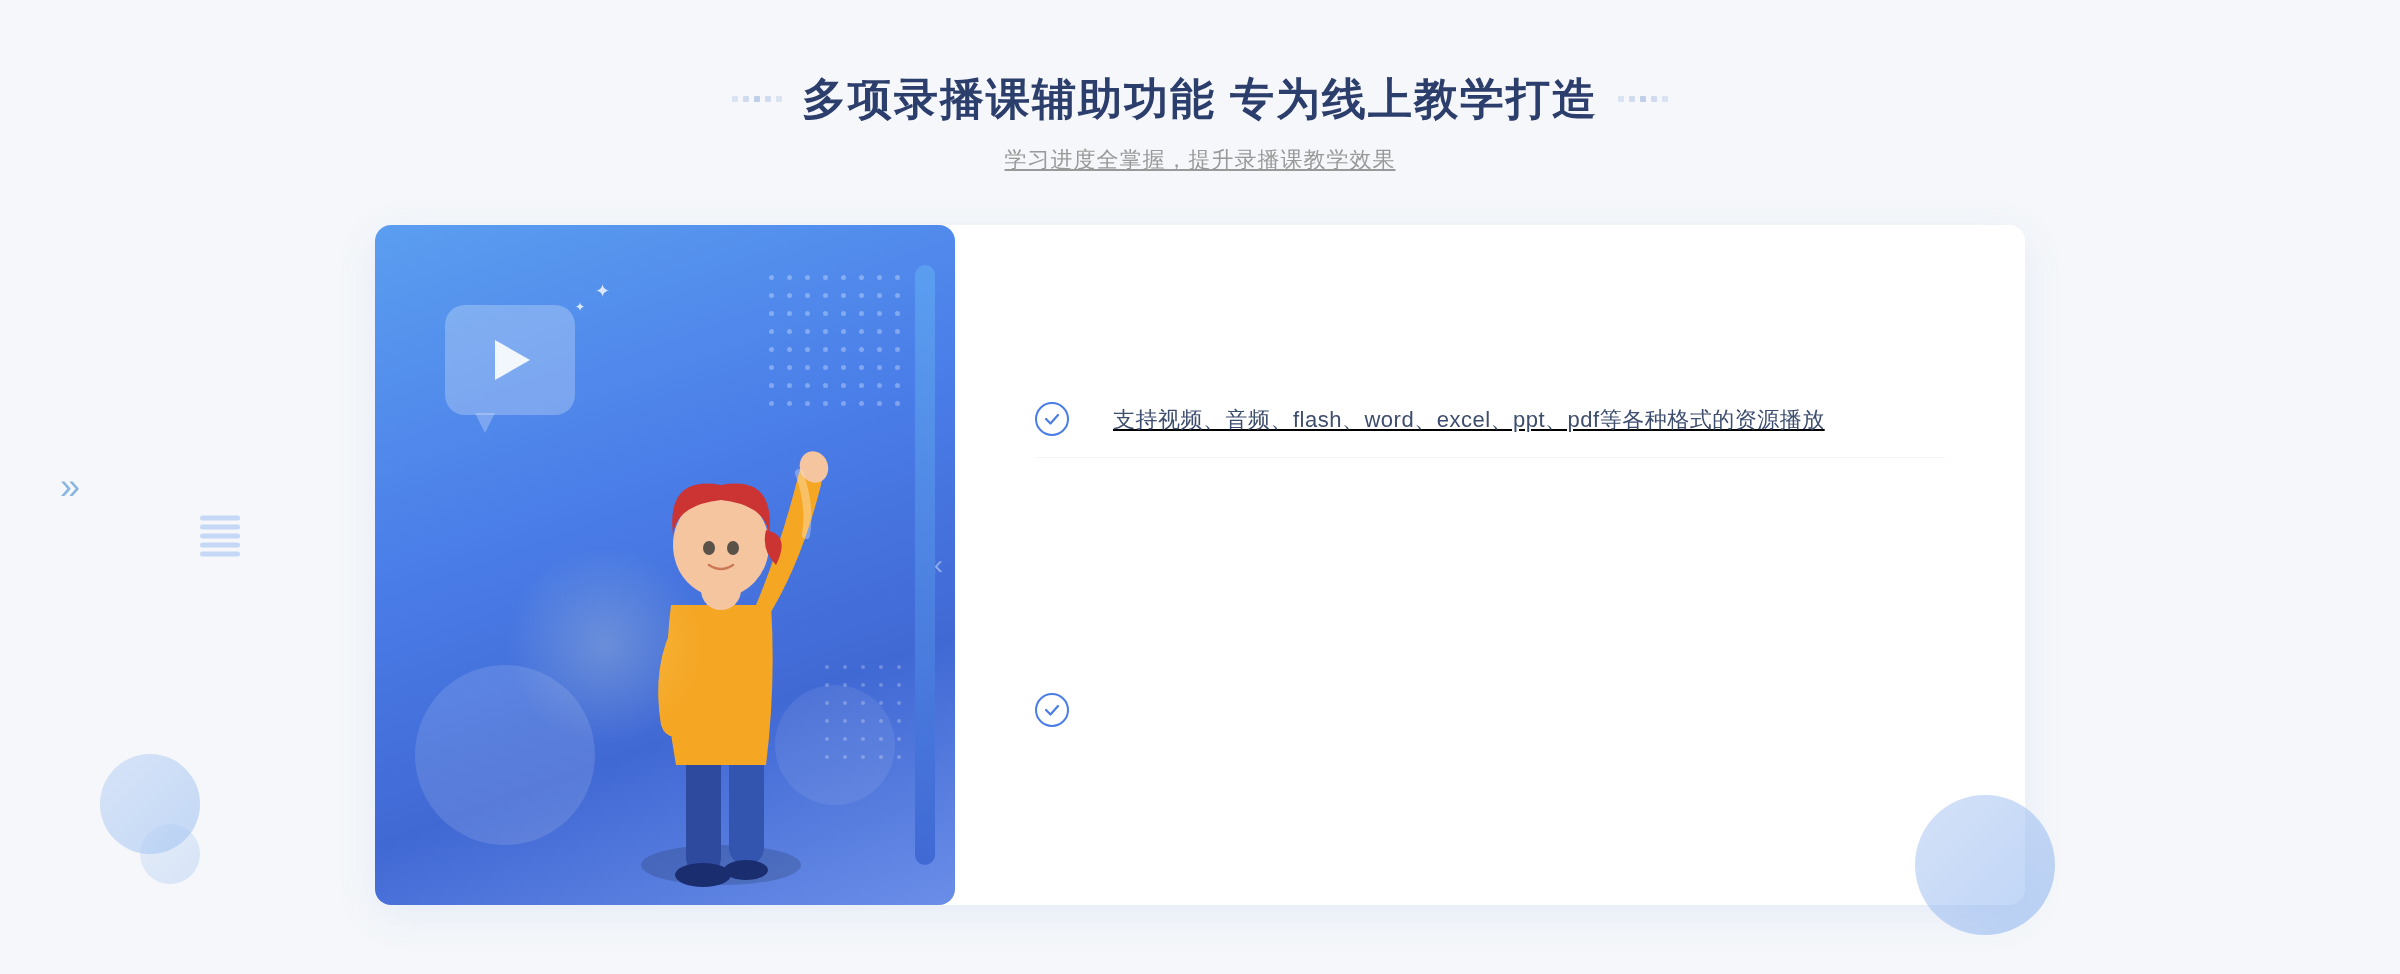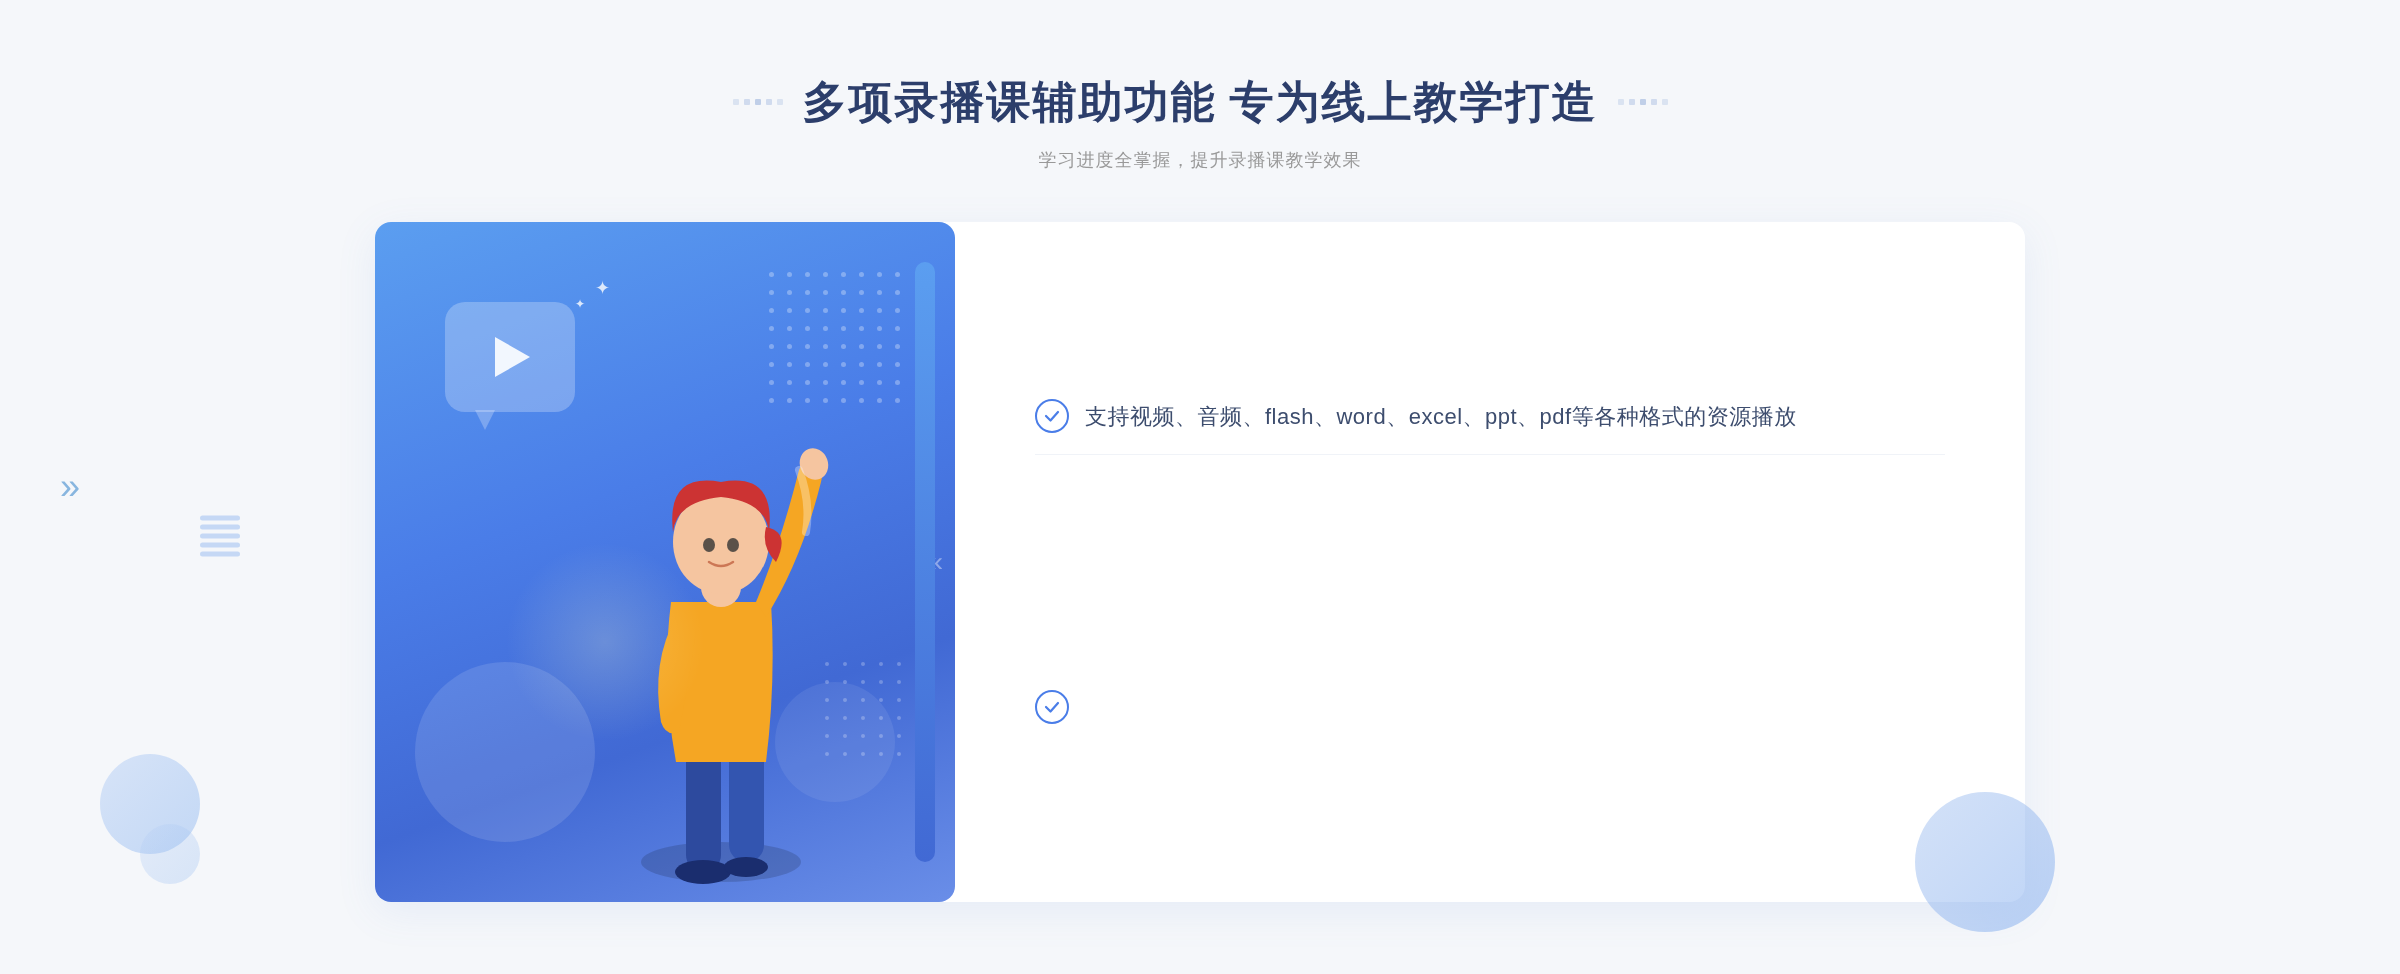--- a/index.html
+++ b/index.html
@@ -76,28 +76,28 @@
     .title-decoration span:nth-child(2) { opacity: 0.7; }
     .title-decoration span:nth-child(3) { opacity: 1; }
     .title-decoration span:nth-child(4) { opacity: 0.7; }
     .title-decoration span:nth-child(5) { opacity: 0.5; }
 
     .main-title {
       font-size: 44px;
       font-weight: 600;
       color: #2c3e6b;
       letter-spacing: 2px;
-      font-family: Liberation Serif, serif;
     }
 
     .sub-title {
-      font-size: 18px;
+      font-size: 22px;
       color: #999;
       font-weight: 300;
       letter-spacing: 1px;
+      text-decoration: underline;
     }
 
     
     .content-card {
       width: 1650px;
       background: white;
       border-radius: 16px;
       display: flex;
       flex-direction: row;
       overflow: visible;
@@ -250,23 +250,24 @@
       flex: 1;
       padding: 50px 80px 50px 80px;
       display: flex;
       flex-direction: column;
       justify-content: space-around;
     }
 
     .feature-item {
       display: flex;
       align-items: flex-start;
-      gap: 16px;
+      gap: 44px;
       padding: 20px 0;
       border-bottom: 1px solid #f0f3f8;
+      text-decoration: underline;
     }
 
     .feature-item:last-child {
       border-bottom: none;
     }
 
     .check-circle {
       width: 34px;
       height: 34px;
       border-radius: 50%;

